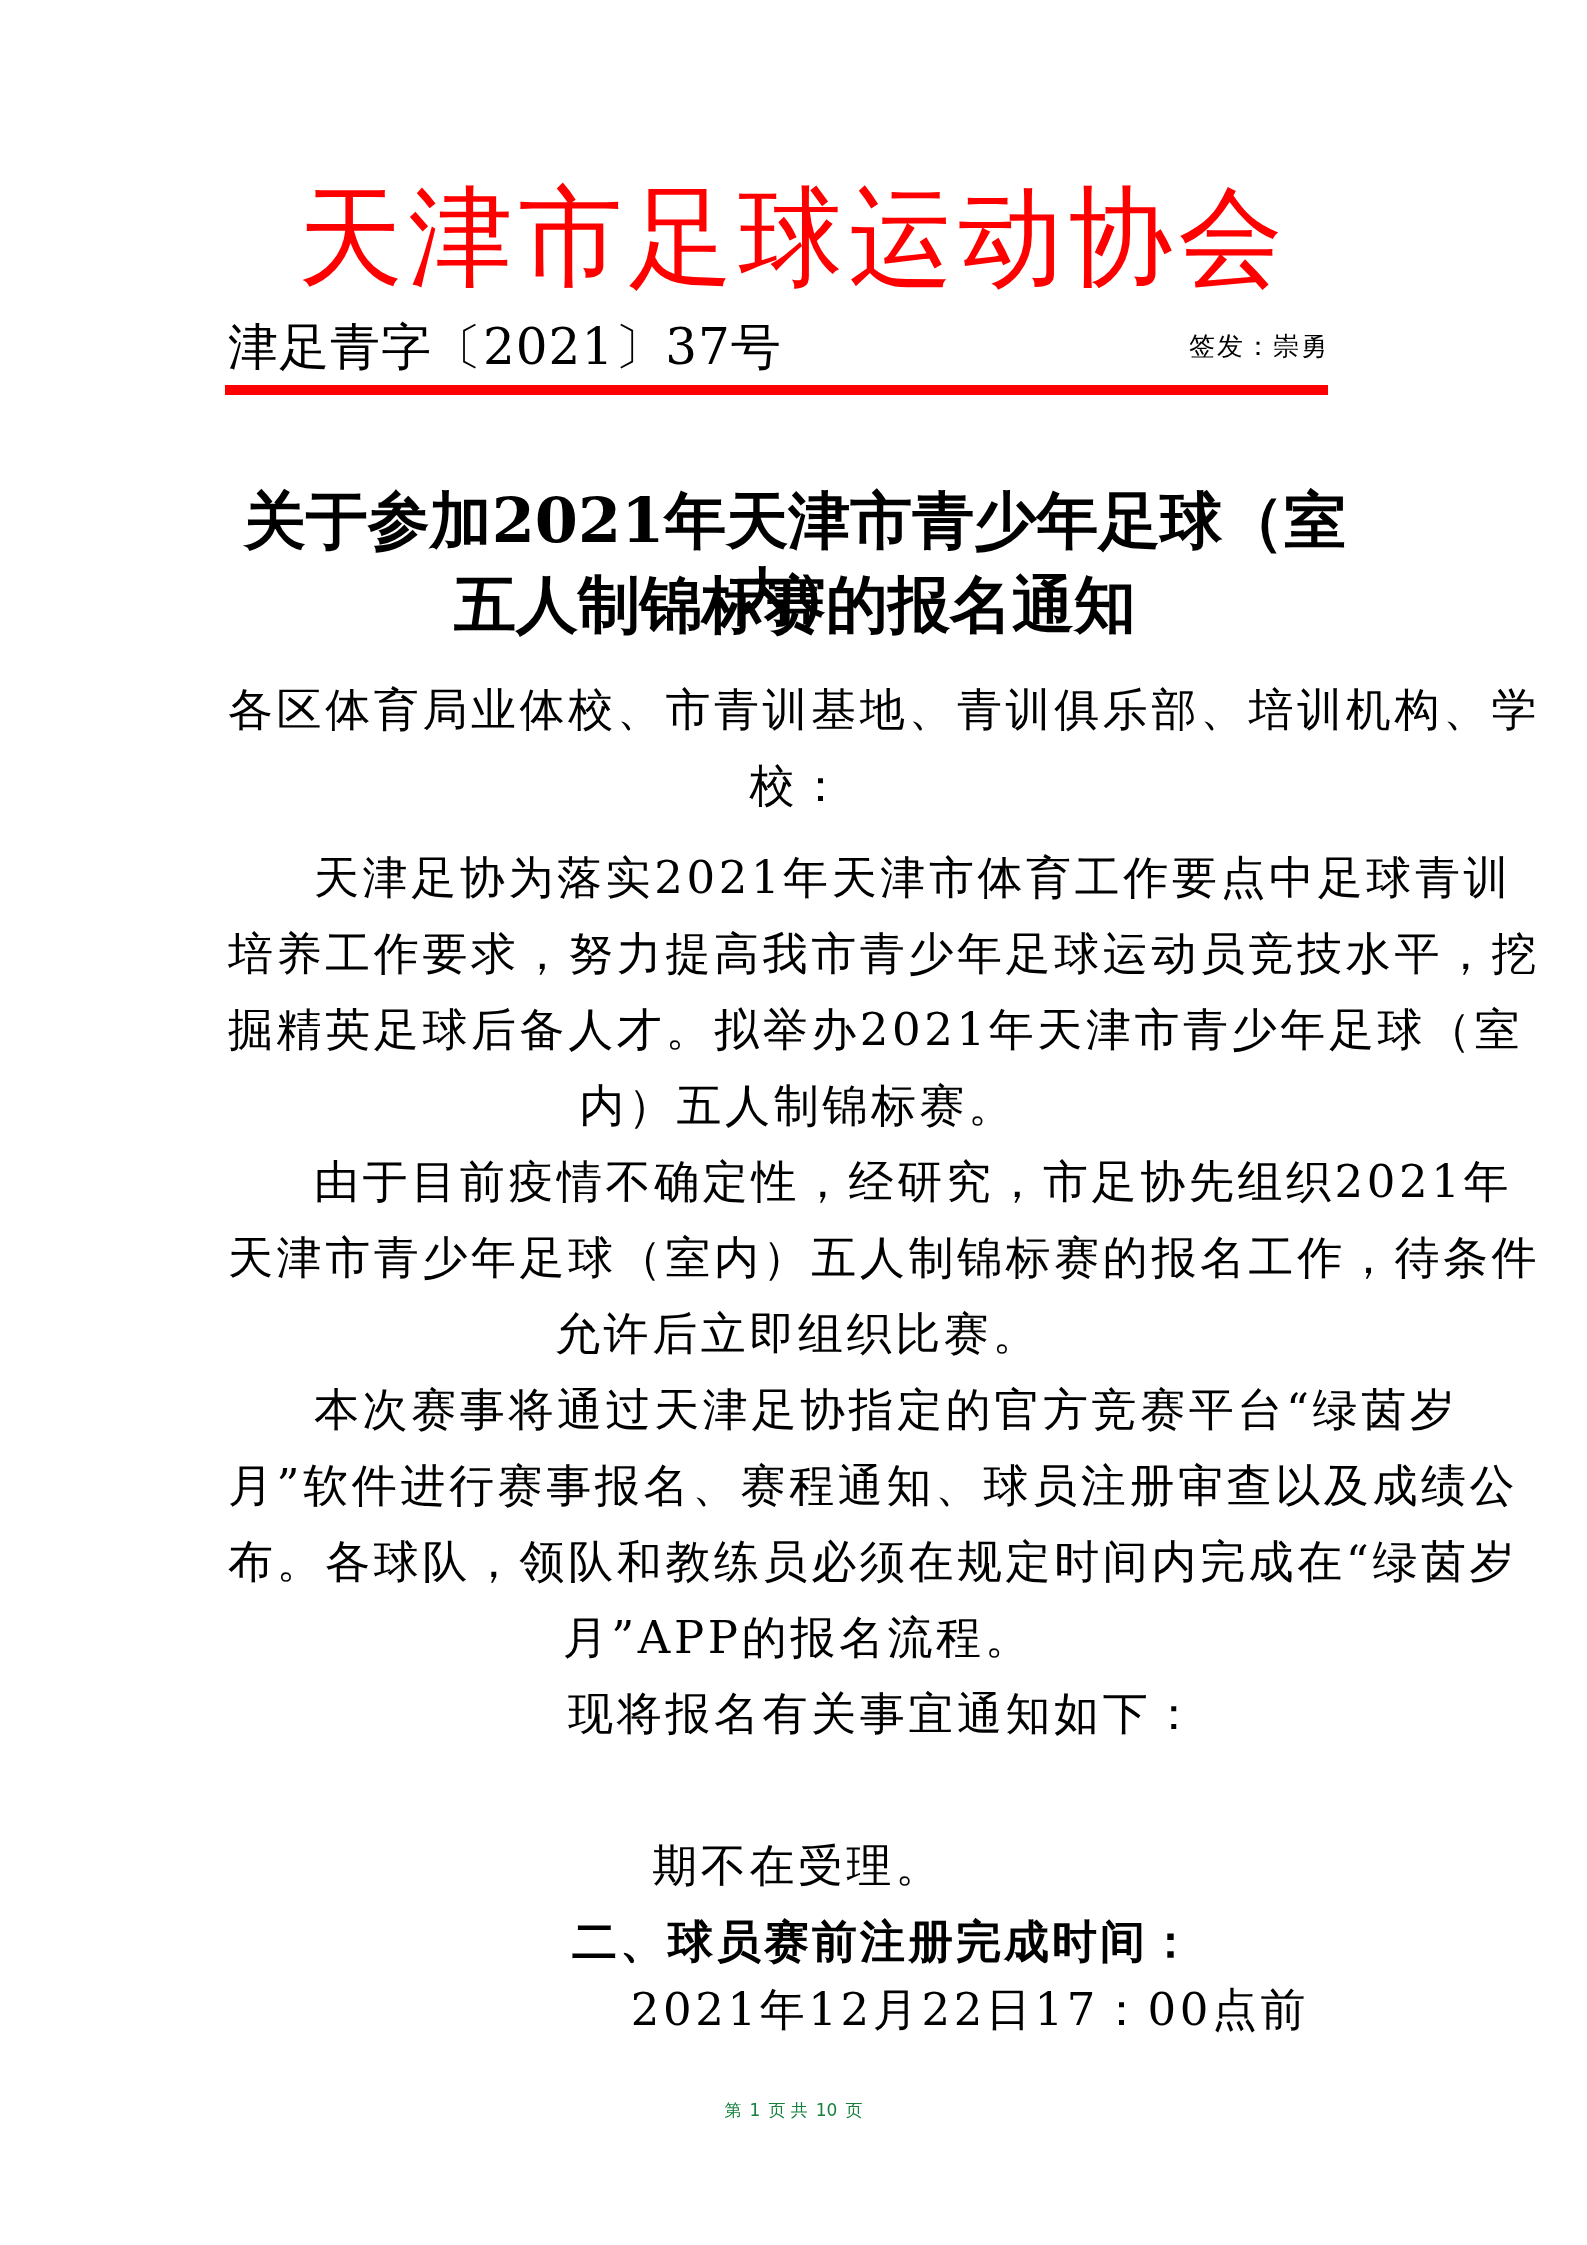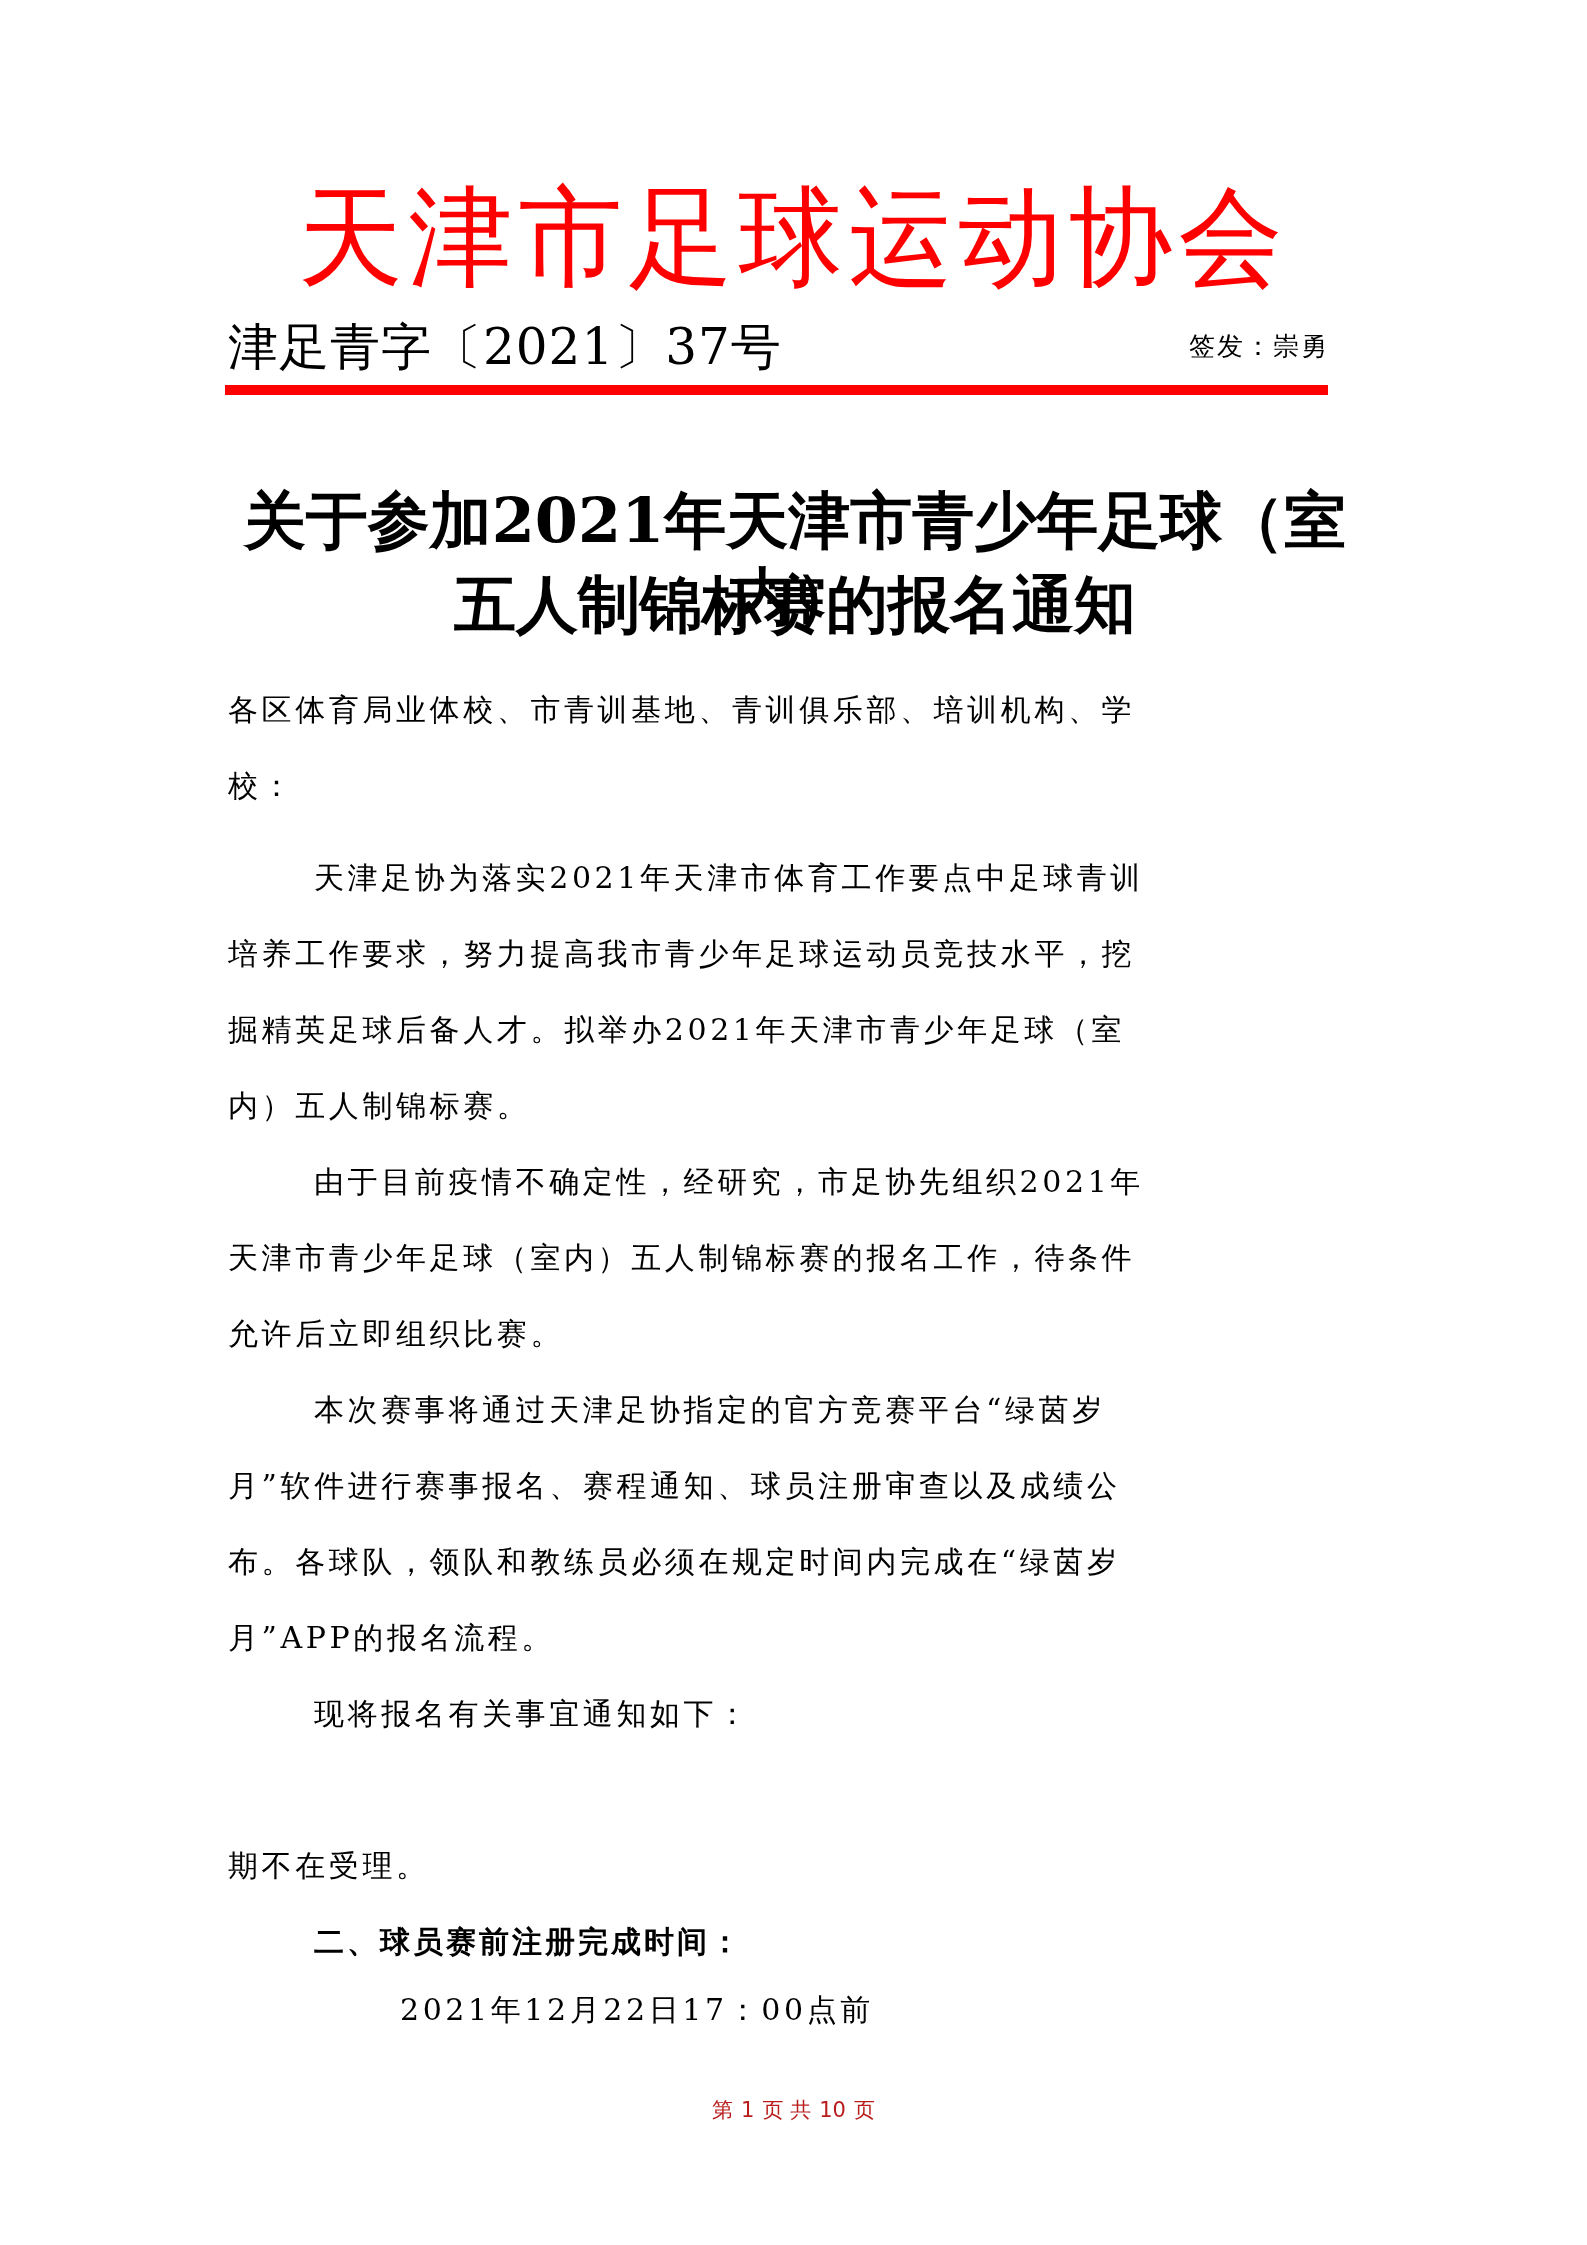--- a/index.html
+++ b/index.html
@@ -16,29 +16,29 @@
   .signer { position: absolute; right: 258px; top: 322px; font-size: 26px; line-height: 50px;
             font-family: Liberation Serif, serif; letter-spacing: 2px; }
   .red-rule { position: absolute; left: 225px; top: 385px; width: 1103px; height: 10px; background: #ff0000; }
 
   .headline { position: absolute; left: 225px; width: 1140px; text-align: center;
               font-family: "DejaVu Serif", "Liberation Serif", serif; font-weight: bold;
               font-size: 62px; line-height: 76px; }
   .headline.l1 { top: 483px; }
   .headline.l2 { top: 567px; }
 
-  .body-line { position: absolute; left: 228px; width: 1140px; font-size: 30px; line-height: 52px;
+  .body-line { position: absolute; left: 228px; width: 1140px; font-size: 45px; line-height: 52px;
                font-family: "DejaVu Serif", "Liberation Serif", serif; white-space: nowrap;
-               letter-spacing: 3.6px; }
+               letter-spacing: 3.6px; text-align: center; }
   .indent { left: 314px; }
   .indent2 { left: 400px; }
   .bold-head { font-family: "DejaVu Sans", "Liberation Sans", sans-serif; font-weight: bold; letter-spacing: 3px; }
 
   .footer { position: absolute; left: 0; width: 1587px; top: 2096px; text-align: center;
-            font-family: "DejaVu Sans", "Liberation Sans", sans-serif; font-size: 21px; line-height: 28px; color: #b91c1c; }
+            font-family: "DejaVu Sans", "Liberation Sans", sans-serif; font-size: 17px; line-height: 28px; color: #15803d; }
   .footer span { margin: 0 4px; }
 </style>
 </head>
 <body>
 
 <div class="page">
 
   <div class="org-title">天津市足球运动协会</div>
   <div class="doc-number">津足青字〔2021〕37号</div>
   <div class="signer">签发：崇勇</div>

